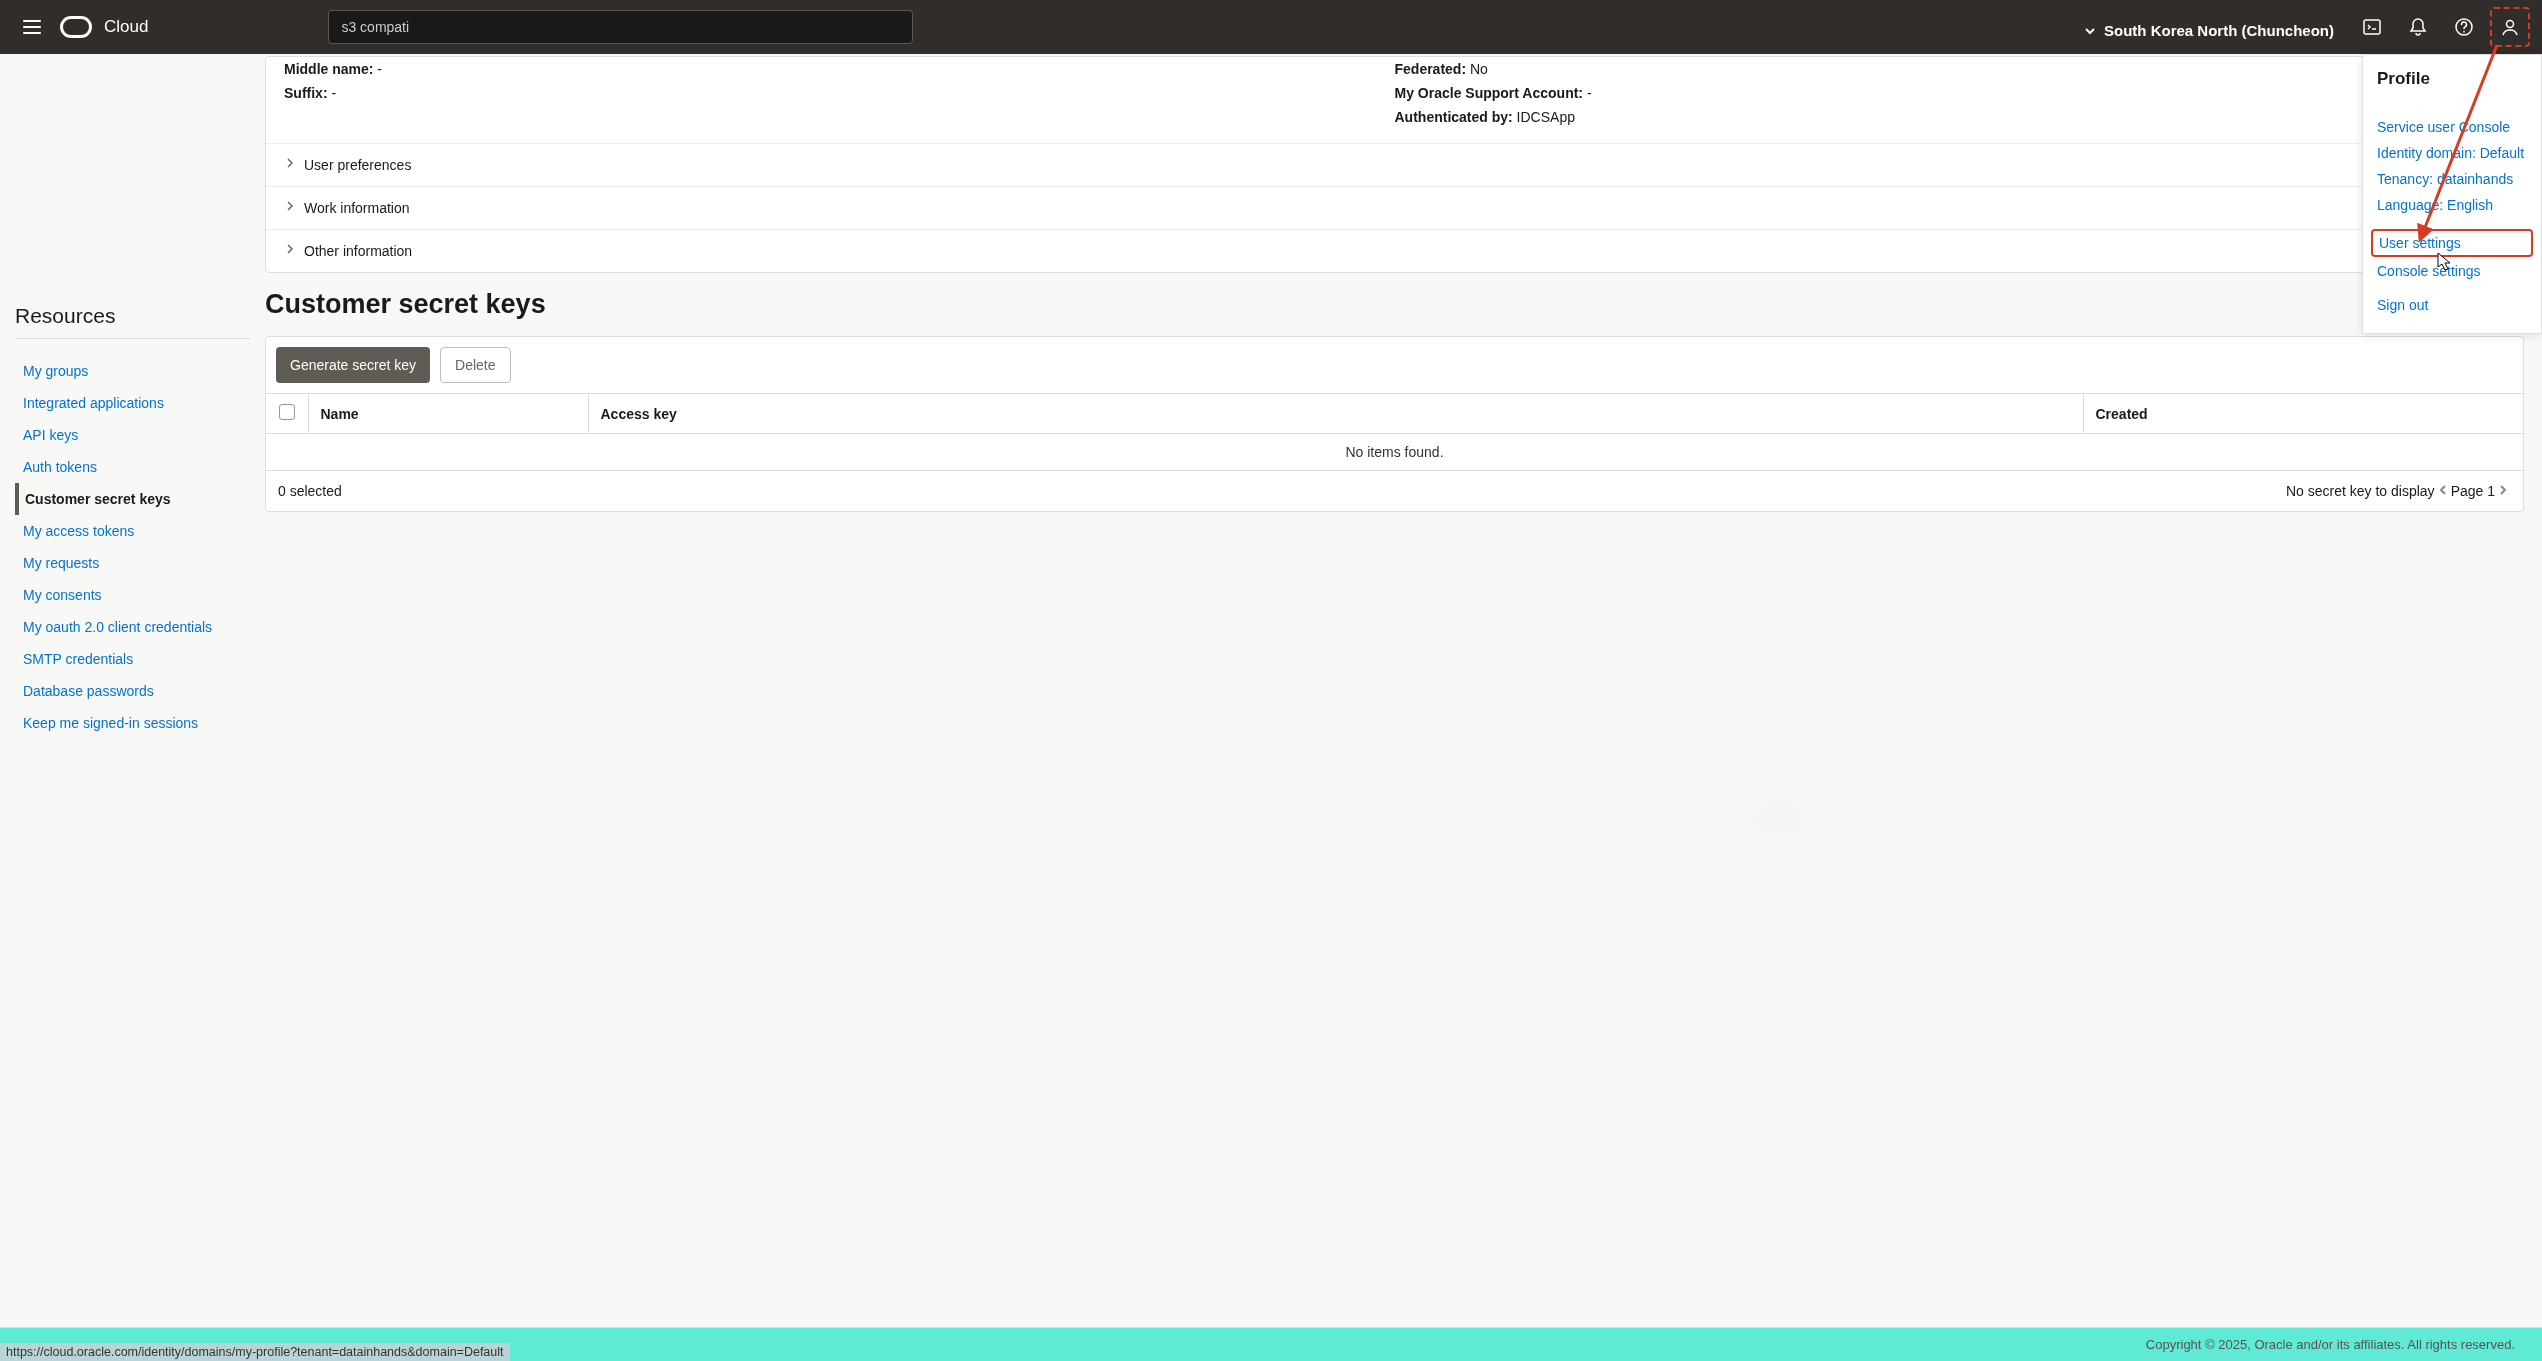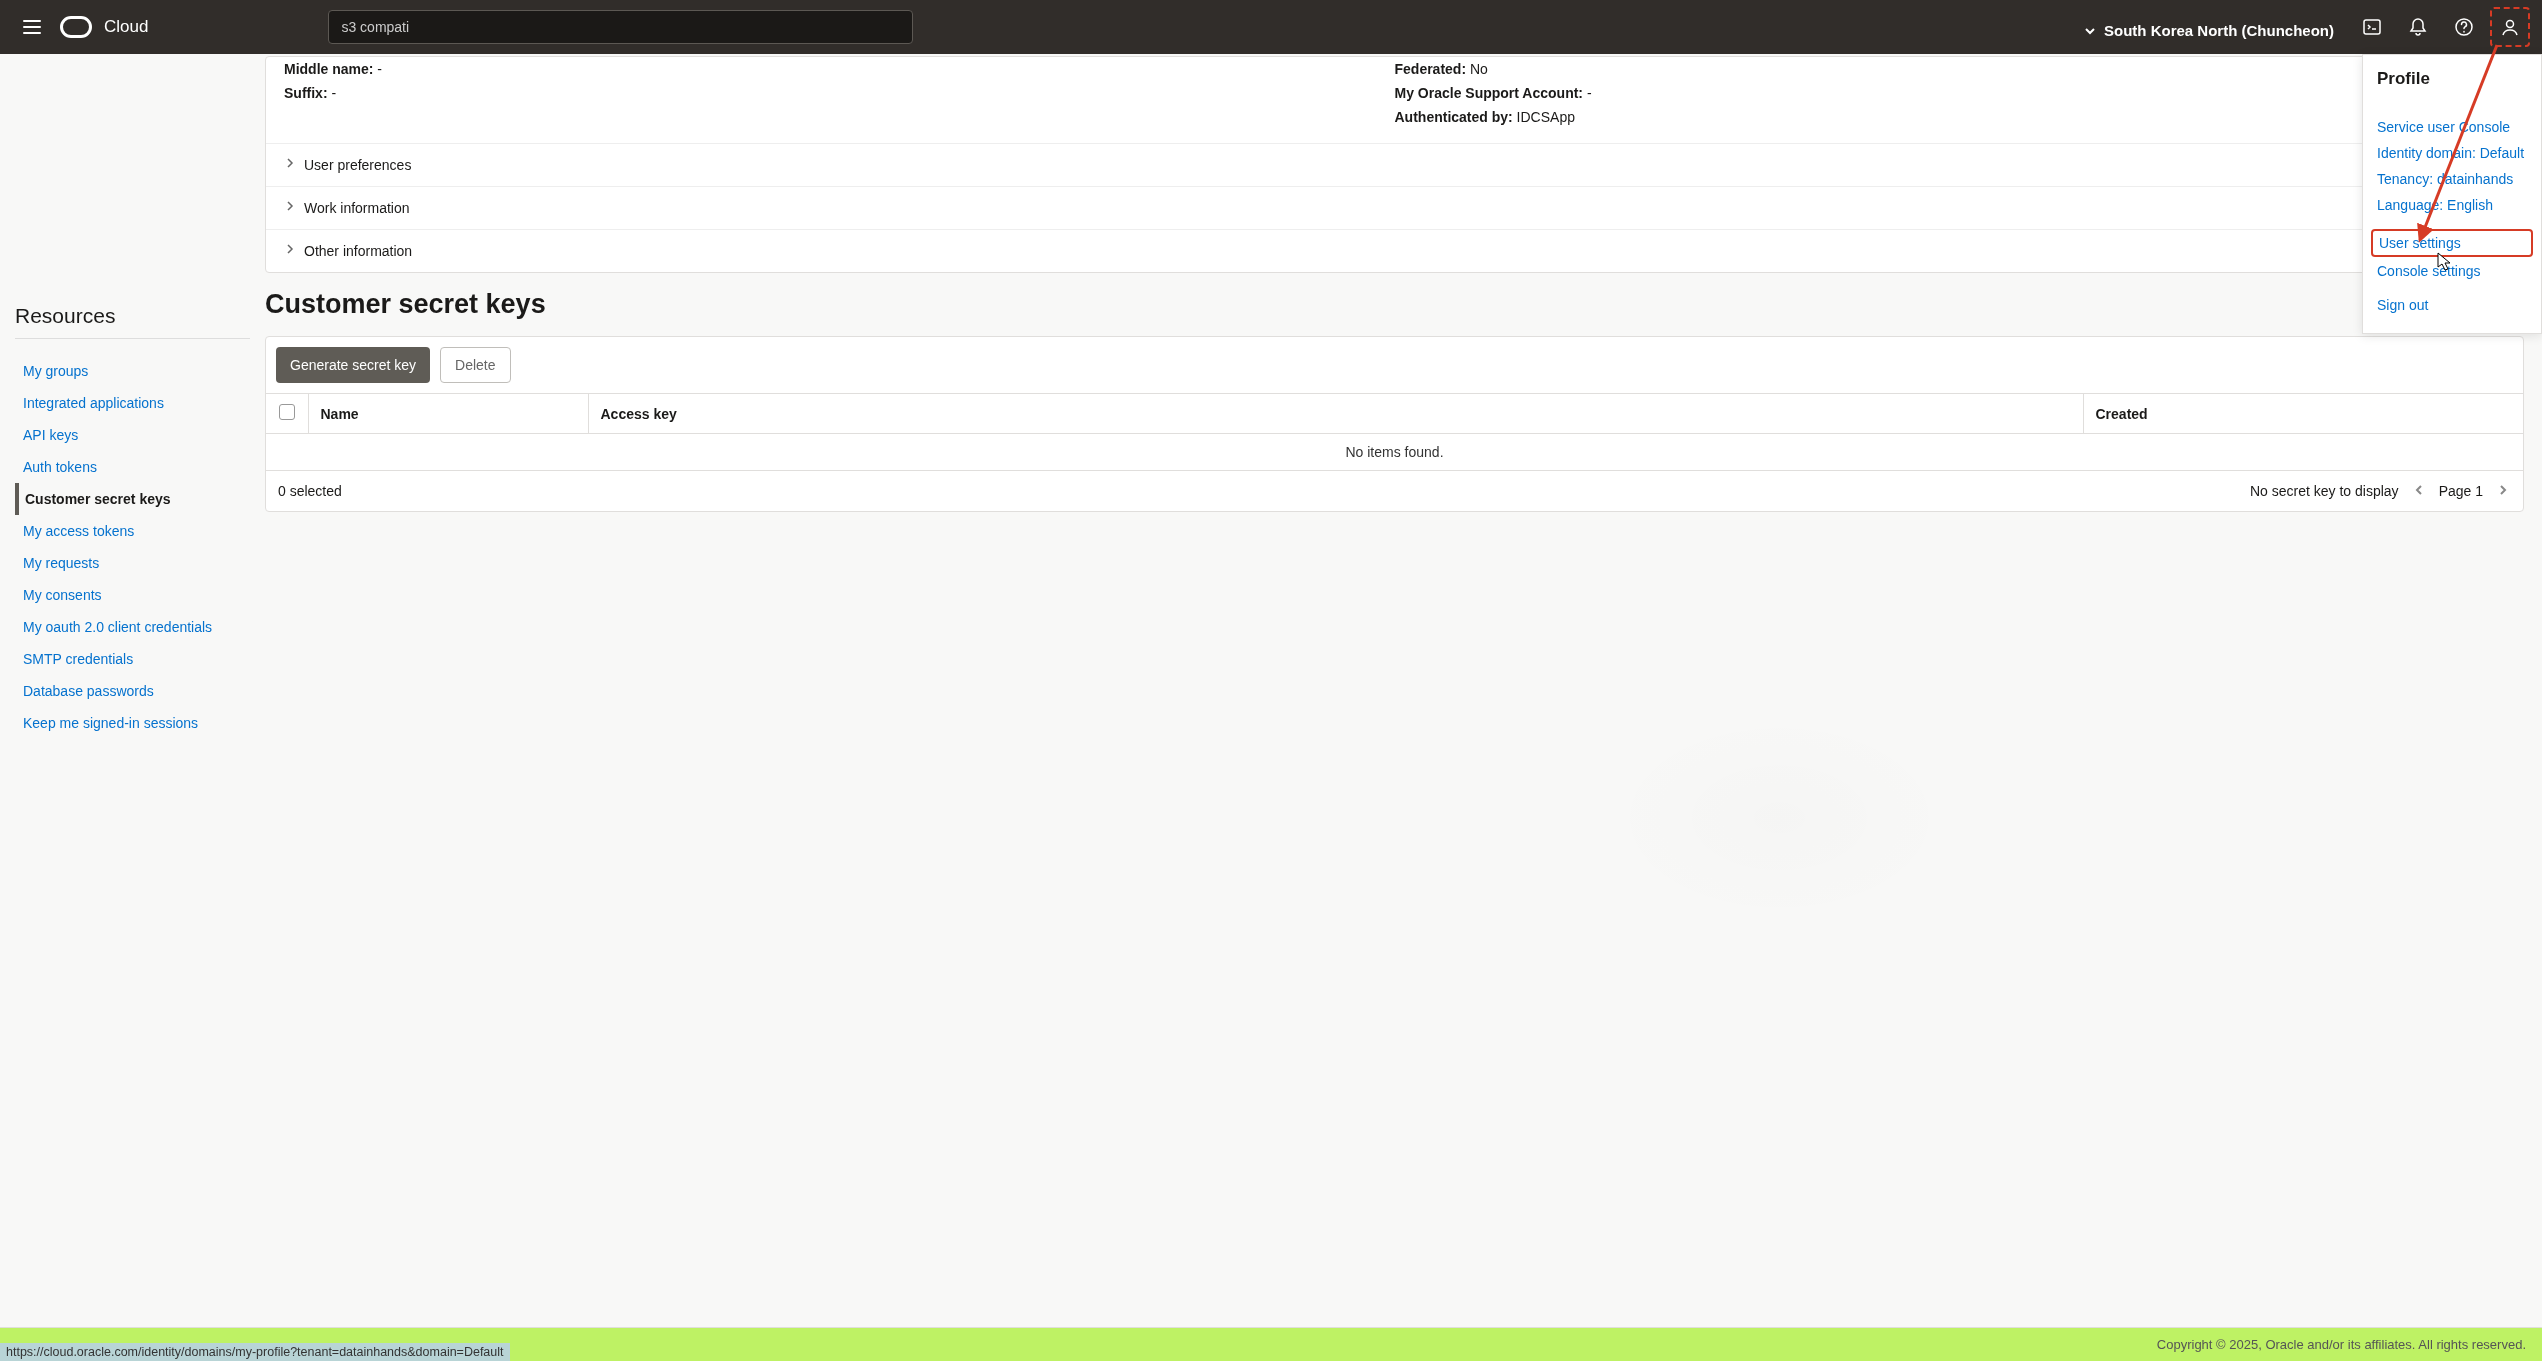--- a/index.html
+++ b/index.html
@@ -241,21 +241,20 @@
     }
     .table-footer {
       display: flex;
       justify-content: space-between;
       align-items: center;
       padding: 10px 12px;
     }
     .table-footer-right {
       display: flex;
       align-items: center;
-      gap: 12px;
       margin-left: 41px;
     }
     .pagination-chevron {
       color: #888;
       cursor: pointer;
       padding: 2px;
     }
     
     .profile-dropdown {
       position: absolute;
@@ -299,26 +298,26 @@
       pointer-events: none;
       z-index: 200;
     }
     
     .footer {
       position: fixed;
       bottom: 0;
       left: 0;
       right: 0;
       height: 34px;
-      background: #bef264;
+      background: #5eead4;
       border-top: 1px solid #e0dedc;
       display: flex;
       align-items: center;
       justify-content: space-between;
-      padding: 0 16px;
+      padding: 0 27px;
       font-size: 13px;
       color: #555;
     }
     .footer-url {
       background: #b8d4d6;
       padding: 2px 6px;
       font-size: 12.5px;
       color: #333;
       position: absolute;
       left: 0;

